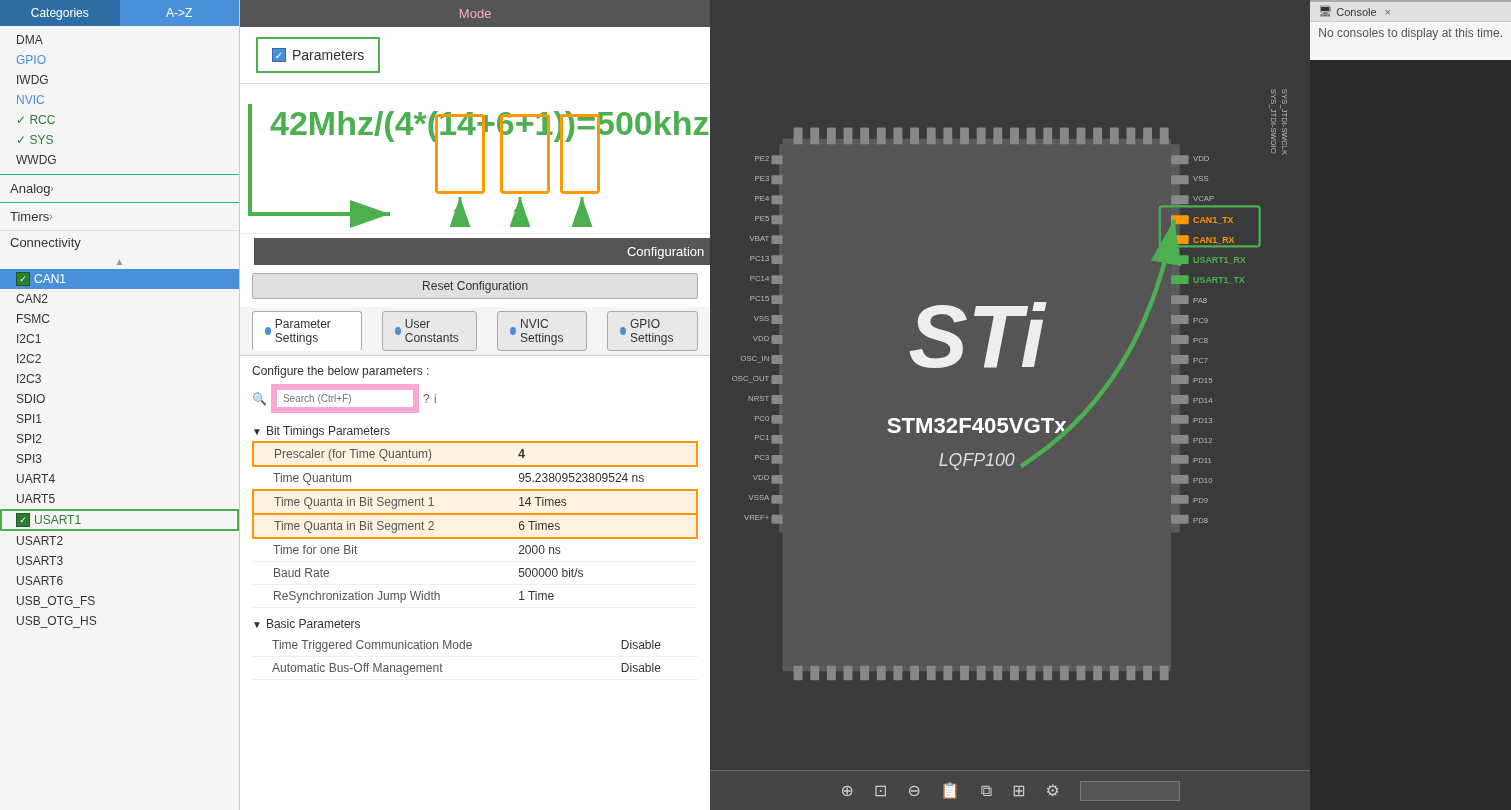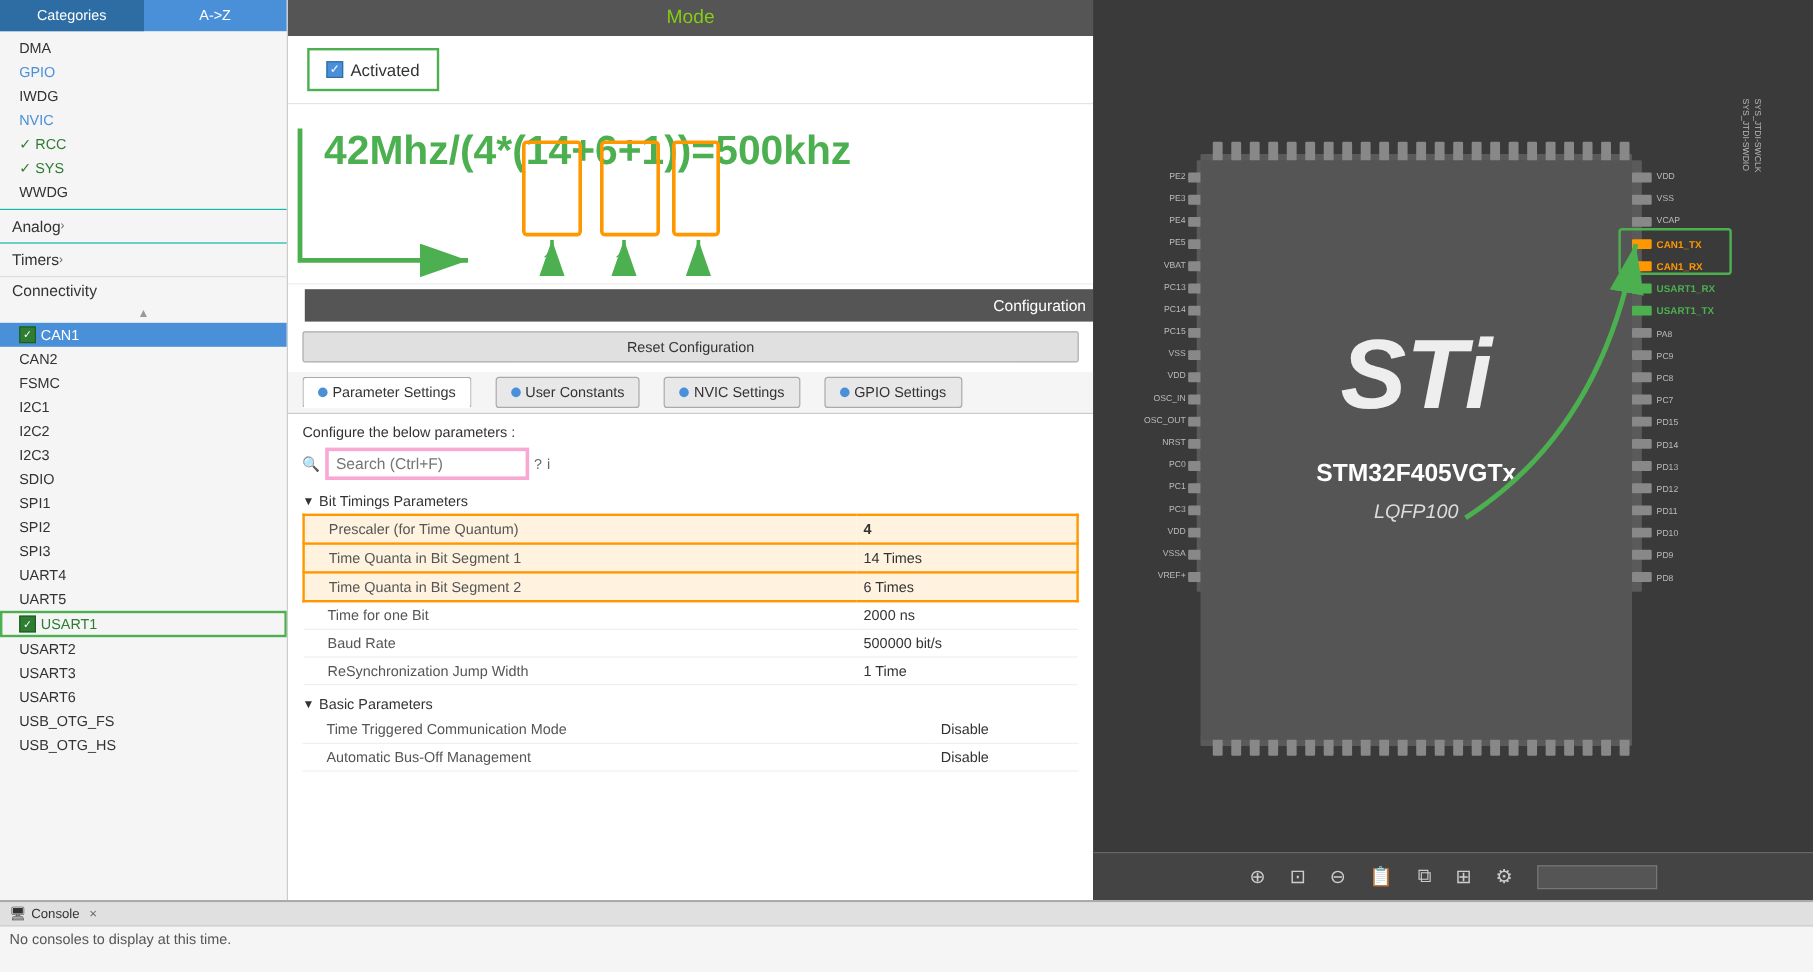--- a/index.html
+++ b/index.html
@@ -1,18 +1,18 @@
 <!DOCTYPE html>
 <html><head>
   <meta charset="utf-8">
   <style>
     * { box-sizing: border-box; margin: 0; padding: 0; }
     body { font-family: 'Segoe UI', Arial, sans-serif; font-size: 12px; background: #2b2b2b; color: #ccc; overflow: hidden; width: 1511px; height: 810px; }
 
-    .main-container { display: flex; flex-direction: column; height: 810px; }
+    .main-container { display: flex; height: 810px; }
 
     .top-area { display: flex; flex: 1; overflow: hidden; }
 
     
     .sidebar { width: 240px; background: #f5f5f5; border-right: 1px solid #ccc; display: flex; flex-direction: column; overflow-y: auto; flex-shrink: 0; }
     .sidebar-tabs { display: flex; background: #4a90d9; }
     .sidebar-tab { flex: 1; padding: 6px 10px; text-align: center; font-size: 12px; color: white; cursor: pointer; border: none; background: transparent; }
     .sidebar-tab.active { background: #2d6da3; }
 
     .sidebar-section { padding: 4px 0; }
@@ -21,36 +21,36 @@
 
     .sidebar-section-header { padding: 6px 10px; font-size: 13px; color: #333; cursor: pointer; display: flex; align-items: center; border-top: 1px solid #14b8a6; }
     .sidebar-section-header .arrow { font-size: 10px; color: #666; }
 
     .connectivity-header { padding: 4px 10px; font-size: 13px; color: #333; font-weight: normal; border-top: 1px solid #ddd; }
     .connectivity-items { }
 
     
     .center-panel { flex: 1; display: flex; flex-direction: column; background: #fff; min-width: 0; }
 
-    .mode-header { background: #555; color: #84cc16; text-align: center; padding: 6px; font-size: 16px; }
+    .mode-header { background: #555; color: #f9a8d4; text-align: center; padding: 6px; font-size: 13px; }
 
     .config-header { background: #555; color: white; text-align: right; padding: 6px; font-size: 13px; margin-top: 4px; margin-left: 14px; }
 
     .reset-btn { margin: 8px 12px; padding: 5px 14px; background: #e0e0e0; border: 1px solid #aaa; cursor: pointer; font-size: 12px; color: #333; border-radius: 2px; }
 
     .config-tabs { display: flex; gap: 20px; padding: 4px 12px; background: #f5f5f5; border-bottom: 1px solid #ccc; }
     .config-tab { padding: 5px 12px; background: #e8e8e8; border: 1px solid #aaa; cursor: pointer; font-size: 12px; color: #333; display: flex; align-items: center; gap: 4px; border-radius: 3px; }
     .config-tab.active { background: #fff; border-bottom: 1px solid #fff; }
     .config-tab .tab-dot { width: 8px; height: 8px; border-radius: 50%; background: #4a90d9; display: inline-block; }
 
     .params-area { padding: 8px 12px; background: #fff; flex: 1; overflow-y: auto; }
     .params-title { font-size: 12px; color: #333; margin-bottom: 6px; }
 
     .search-bar { display: flex; align-items: center; gap: 4px; margin-bottom: 8px; }
-    .search-input { border: 3px solid #f9a8d4; padding: 3px 6px; font-size: 13px; width: 170px; }
+    .search-input { border: 6px solid #f9a8d4; padding: 3px 6px; font-size: 10px; width: 148px; }
     .search-icon-btn { border: none; background: none; cursor: pointer; color: #666; font-size: 12px; }
 
     .param-section-header { display: flex; align-items: center; gap: 4px; padding: 3px 0; font-size: 12px; color: #333; cursor: pointer; }
     .param-section-header .collapse-icon { font-size: 10px; }
 
     .param-table { width: 100%; border-collapse: collapse; font-size: 12px; }
     .param-table tr { border-bottom: 1px solid #f0f0f0; }
     .param-table td { padding: 4px 6px; color: #333; }
     .param-table .param-name { color: #555; }
     .param-table .param-value { color: #333; }
@@ -139,21 +139,21 @@
         <div class="sidebar-item">USB_OTG_HS</div>
       </div>
     </div>
 
     <div class="center-panel">
       <div class="mode-header">Mode</div>
 
       <div style="background:#fff; border-bottom:1px solid #ddd; padding:10px 16px; display:flex; flex-direction:column; gap:4px;">
         <div style="border:2px solid #4caf50; display:inline-flex; align-items:center; gap:6px; padding:8px 14px; width:fit-content;">
           <div style="width:14px;height:14px;background:#4a90d9;border:1px solid #2d6da3;display:inline-flex;align-items:center;justify-content:center;color:white;font-size:10px;">✓</div>
-          <span style="font-size:14px;color:#333;">Activated</span>
+          <span style="font-size:14px;color:#333;">Parameters</span>
         </div>
       </div>
 
       <div style="position:relative; background:#fff; height:150px; border-bottom:1px solid #eee; overflow:hidden;">
 
         <div style="position:absolute;top:30px;left:195px;width:50px;height:80px;border:3px solid #ff9800;border-radius:4px;z-index:2;"></div>
         <div style="position:absolute;top:30px;left:260px;width:50px;height:80px;border:3px solid #ff9800;border-radius:4px;z-index:2;"></div>
         <div style="position:absolute;top:30px;left:320px;width:40px;height:80px;border:3px solid #ff9800;border-radius:4px;z-index:2;"></div>
 
         <div style="position:absolute;bottom:5px;left:210px;color:#4caf50;font-size:28px;font-weight:bold;line-height:1;">↑</div>
@@ -212,20 +212,24 @@
 
         <div class="param-section-header">
           <span class="collapse-icon">▼</span>
           <span>Bit Timings Parameters</span>
         </div>
         <table class="param-table">
           <tbody>
               <tr style="background:#fff3e0;border:2px solid #ff9800;">
             <td class="param-name" style="padding-left:20px;">Prescaler (for Time Quantum)</td>
             <td class="param-value" style="font-weight:bold;">4</td>
+          </tr>
+          <tr>
+            <td class="param-name" style="padding-left:20px;">Time Quantum</td>
+            <td class="param-value">95.23809523809524 ns</td>
           </tr>
           <tr style="background:#fff3e0;border:2px solid #ff9800;">
             <td class="param-name" style="padding-left:20px;">Time Quanta in Bit Segment 1</td>
             <td class="param-value">14 Times</td>
           </tr>
           <tr style="background:#fff3e0;border:2px solid #ff9800;">
             <td class="param-name" style="padding-left:20px;">Time Quanta in Bit Segment 2</td>
             <td class="param-value">6 Times</td>
           </tr>
           <tr>

